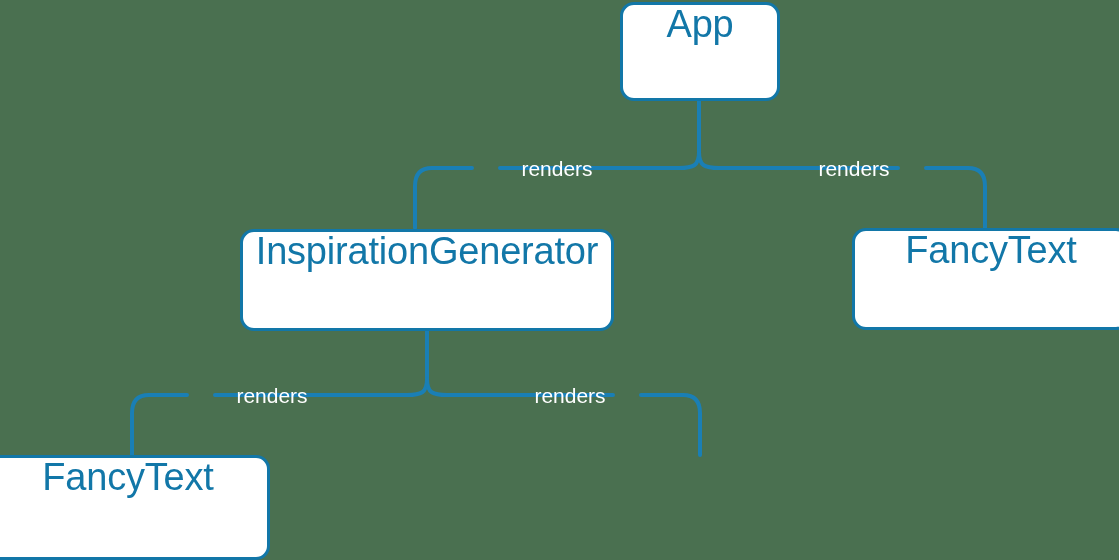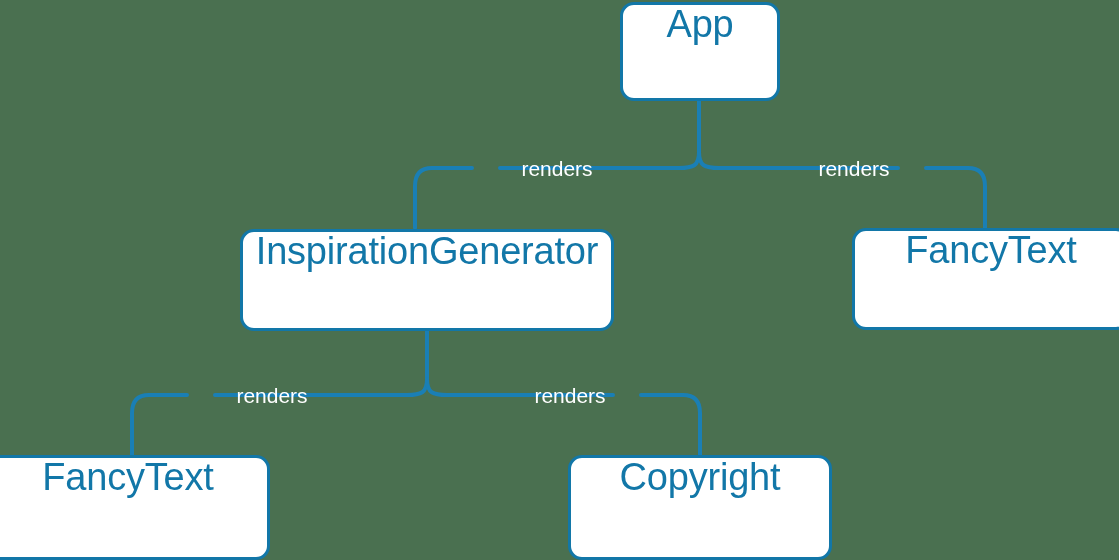--- a/index.html
+++ b/index.html
@@ -96,17 +96,14 @@
   </div>
 
   <div class="node" style="left:852px; top:228px; width:278px; height:102px;">
     <span class="node-label">FancyText</span>
   </div>
 
   <div class="node" style="left:-14px; top:455px; width:284px; height:105px;">
     <span class="node-label">FancyText</span>
   </div>
 
-  <div class="node" style="left:568px; top:455px; width:264px; height:105px;">
-    <span class="node-label">Copyright</span>
-  </div>
 
 </div>
 
 </body></html>

